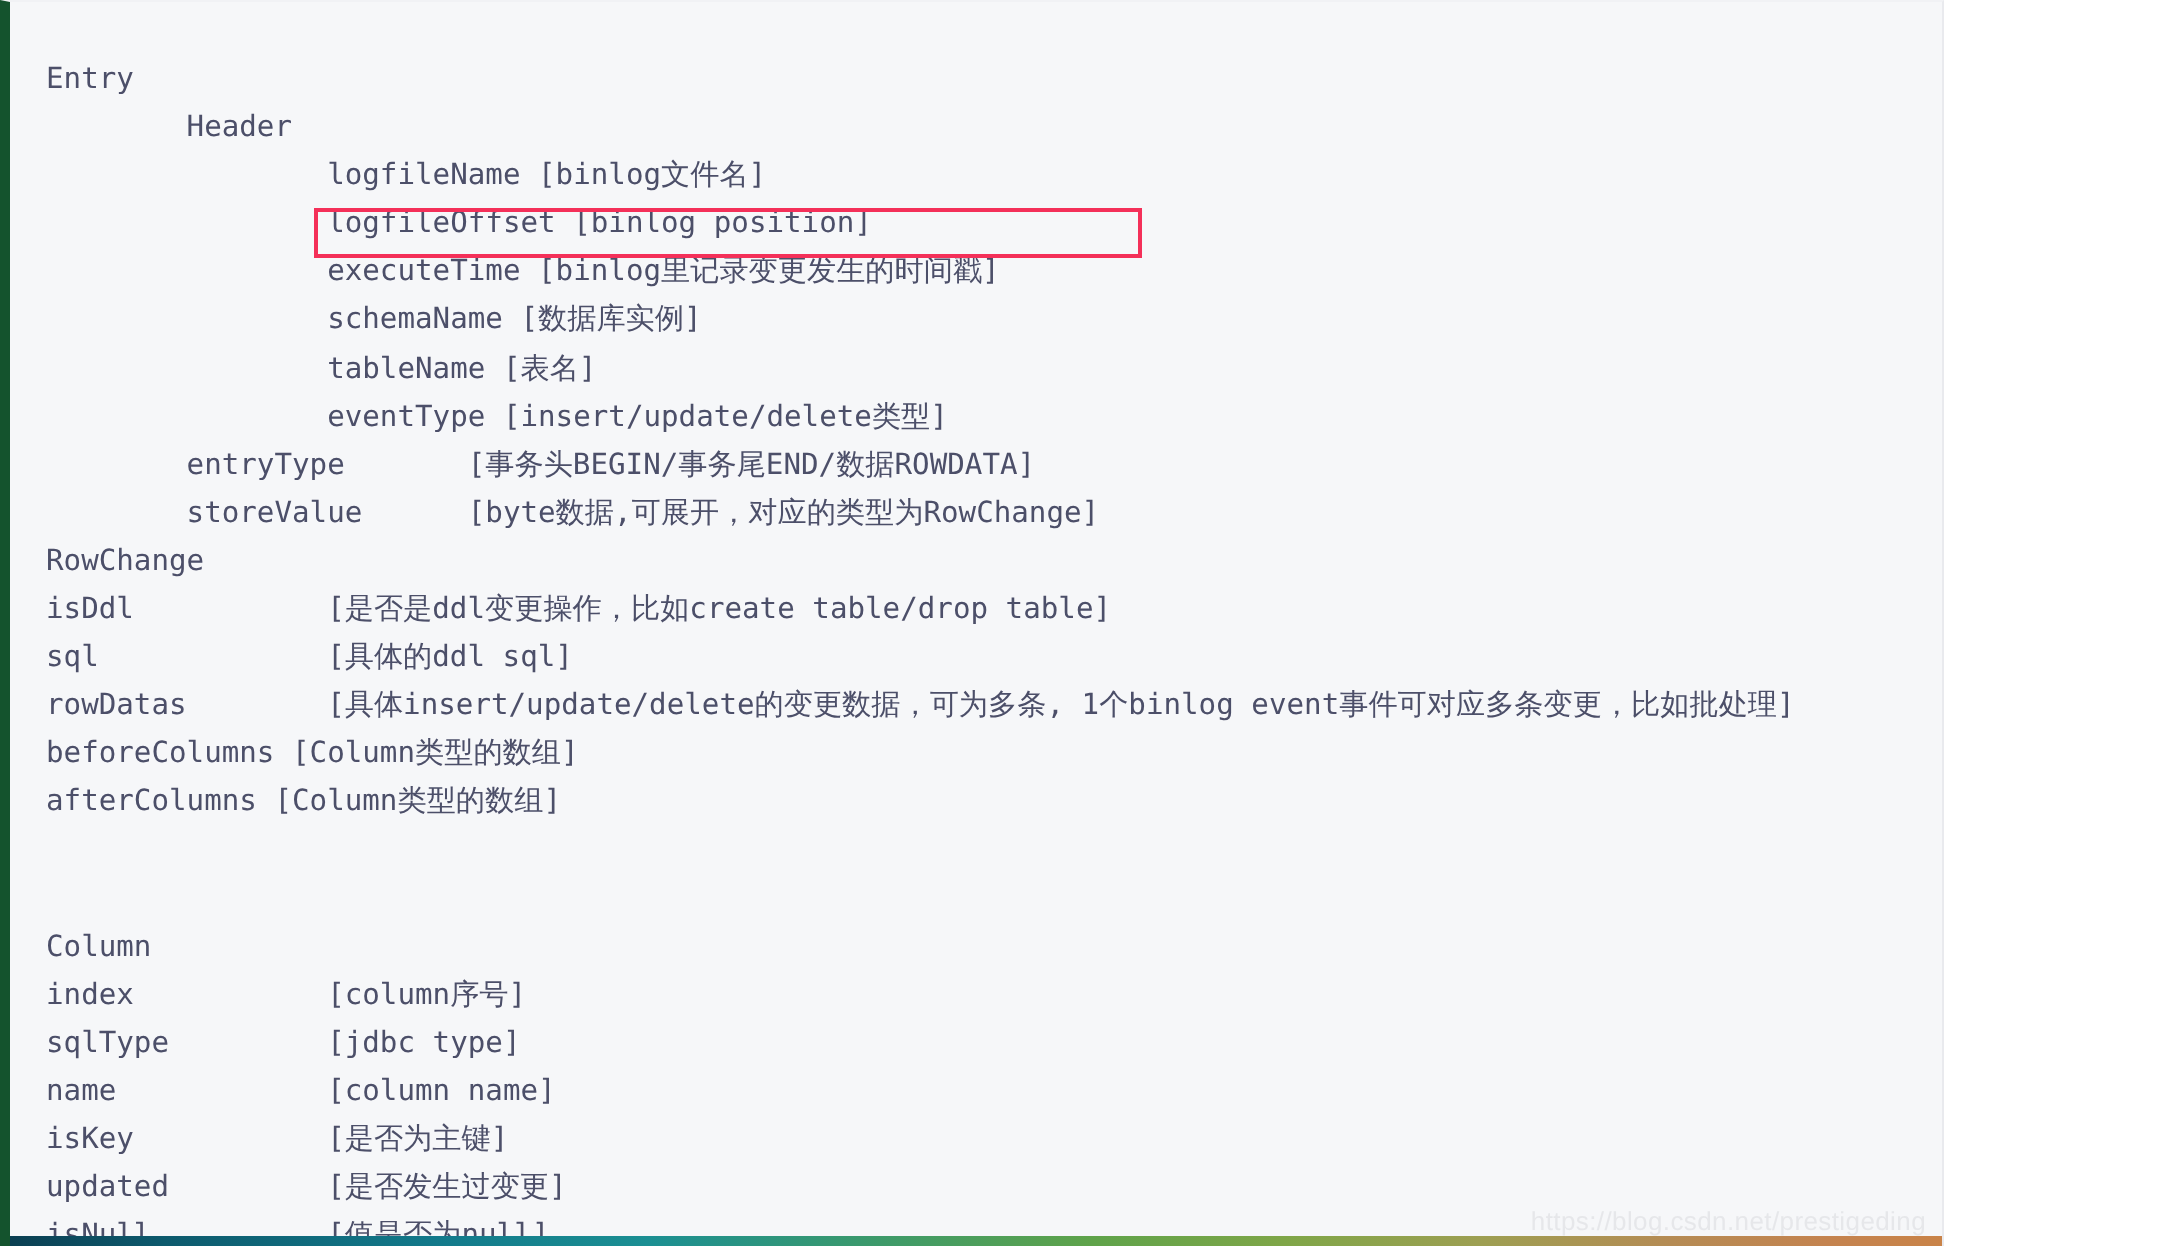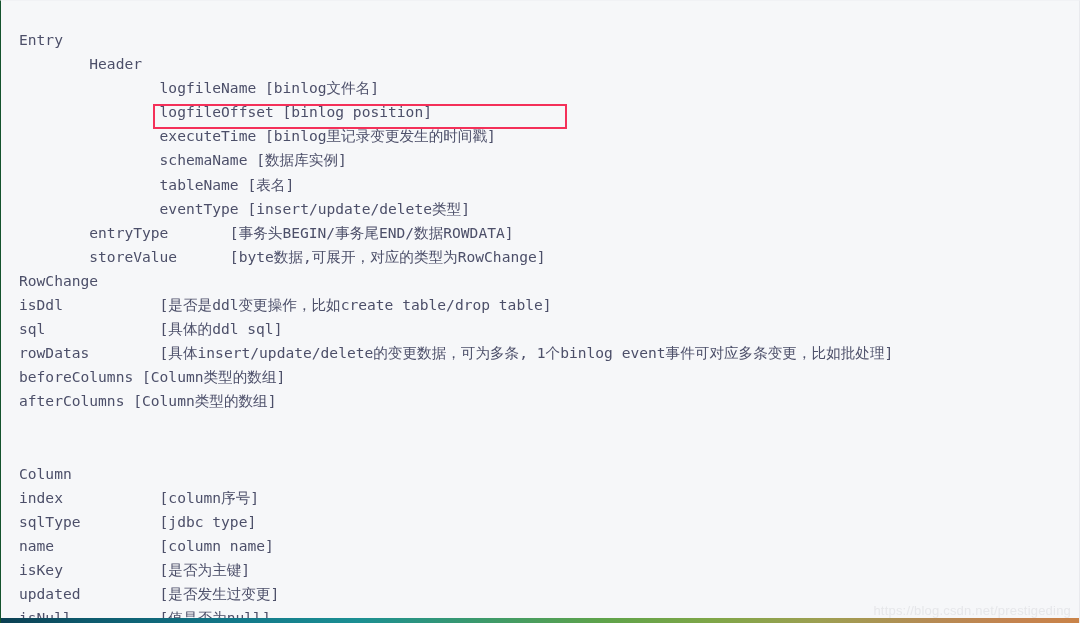--- a/index.html
+++ b/index.html
@@ -3,25 +3,25 @@
 <meta charset="utf-8">
 <title>Canal Entry Protocol Structure</title>
 <style>
   html, body {
     margin: 0;
     padding: 0;
     background: #ffffff;
   }
   #screen {
     position: relative;
-    width: 1080px;
+    width: 972px;
     height: 623px;
     box-sizing: border-box;
     background: #f6f7f9;
-    border-left: 1px solid #14532d;
+    border-left: 5px solid #14532d;
     border-right: 1px solid #e9eaee;
     border-top: 1px solid #f1f2f5;
     overflow: hidden;
     font-family: "DejaVu Sans Mono", "Liberation Mono", monospace;
   }
   #code-block {
     position: absolute;
     left: 0;
     top: 0;
     right: 0;

